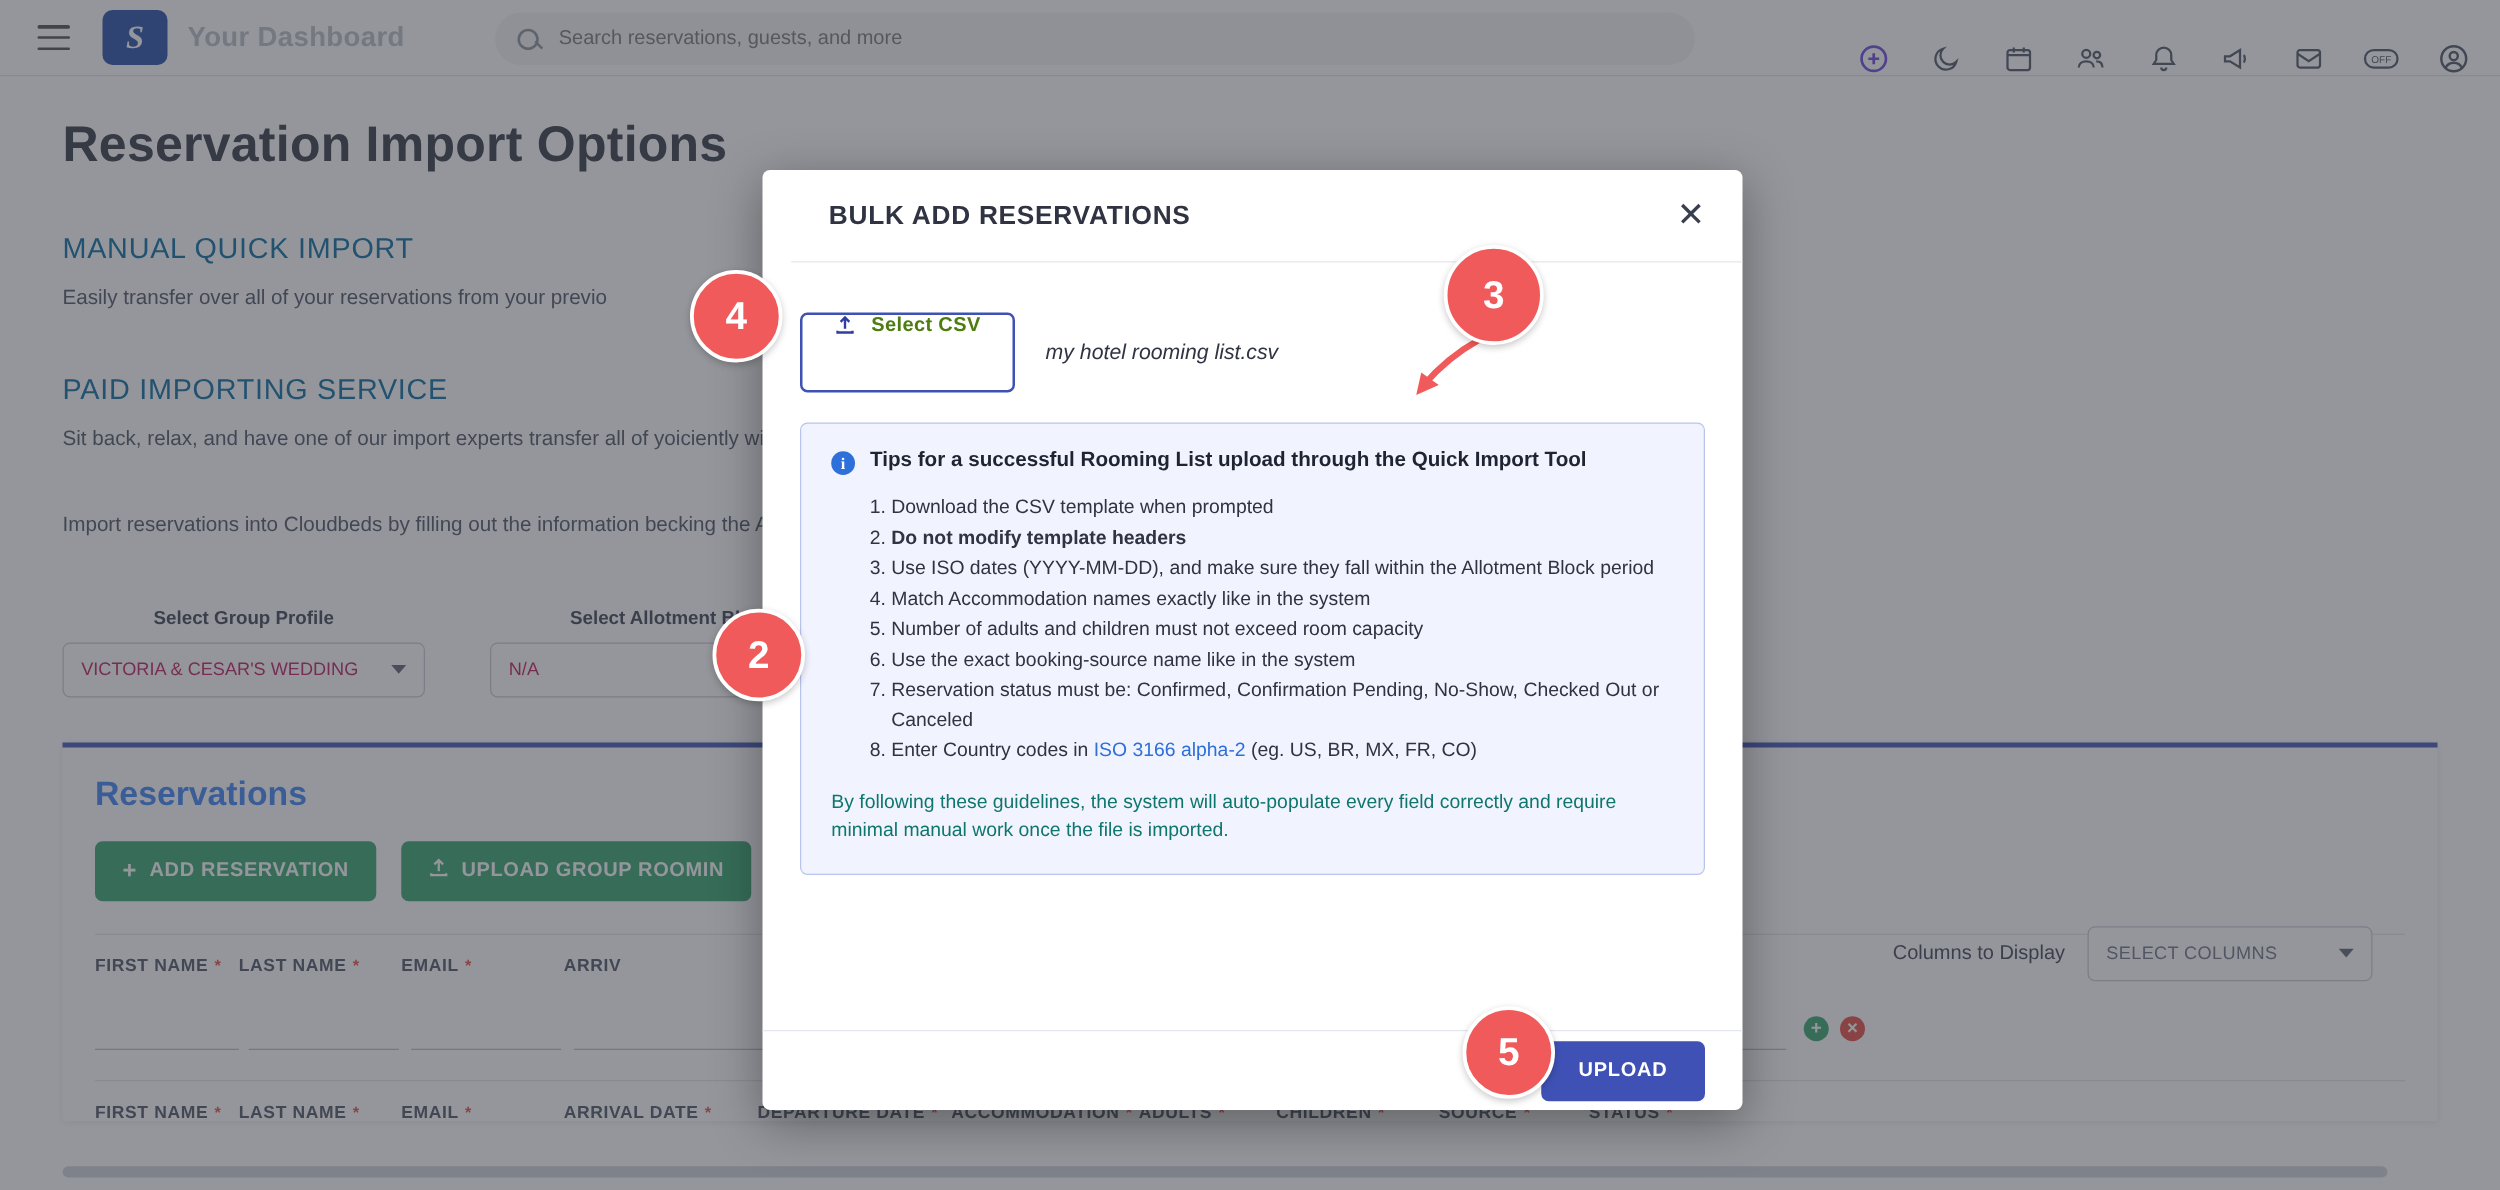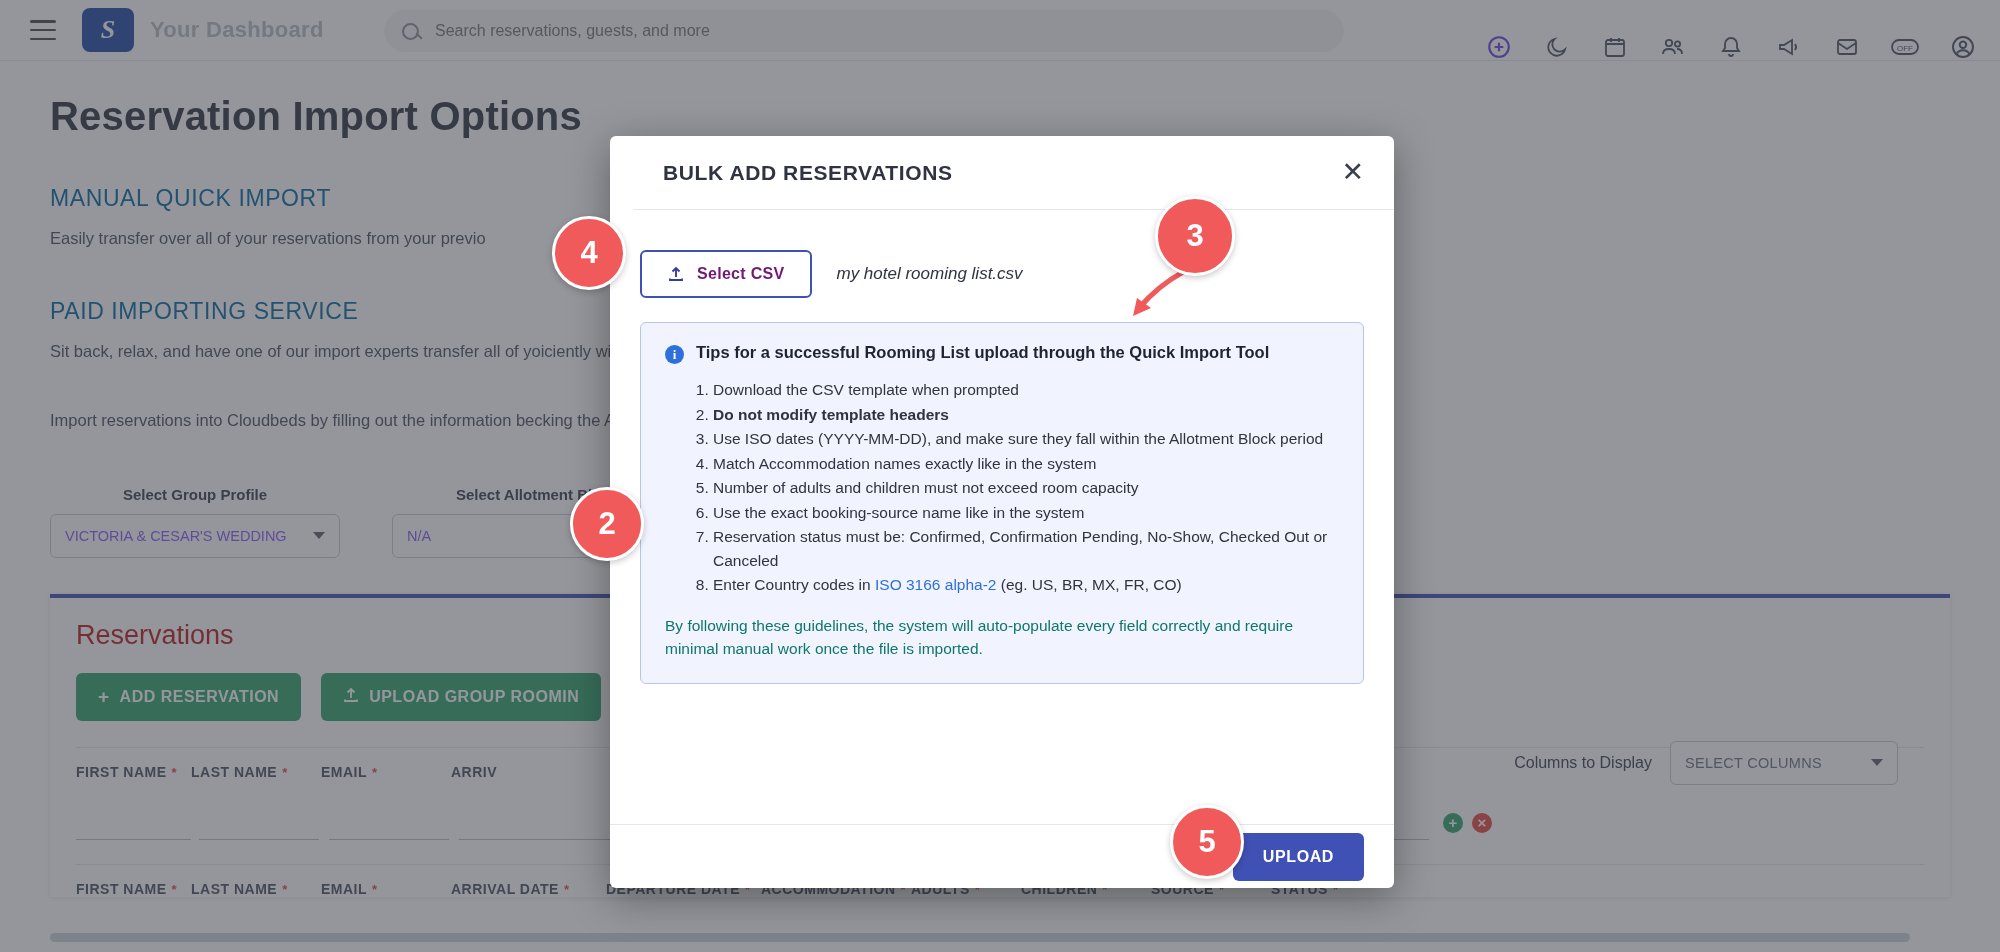--- a/index.html
+++ b/index.html
@@ -17,21 +17,21 @@
     position: absolute; top: 0; left: 0; width: 2000px; height: 61px;
     background: #ffffff; border-bottom: 1px solid #e4e7ec;
     display: flex; align-items: center; z-index: 5;
   }
   .hamburger { margin-left: 30px; width: 26px; height: 20px; display: flex; flex-direction: column; justify-content: space-between; cursor: pointer; }
   .hamburger span { display: block; height: 2.5px; background: #4a4a4a; border-radius: 2px; }
   .logo { margin-left: 26px; width: 52px; height: 44px; background: #1f4aa6; border-radius: 8px; position: relative; display:flex; align-items:center; justify-content:center; }
   .logo .glyph { color: #fff; font-size: 26px; font-weight: 700; font-style: italic; font-family: "Liberation Serif", serif; }
   .brandname { margin-left: 16px; color: #b9bcc4; font-size: 22px; font-weight: 700; letter-spacing: .3px; }
   .searchwrap {
-    position: absolute; left: 384px; top: 10px; width: 960px; height: 42px;
+    position: absolute; left: 396px; top: 10px; width: 960px; height: 42px;
     background: #f3f4f7; border-radius: 21px; display: flex; align-items: center; padding: 0 18px;
   }
   .searchwrap .mag { width: 17px; height: 17px; border: 2px solid #8a8f9a; border-radius: 50%; position: relative; flex: none; }
   .searchwrap .mag::after { content:""; position: absolute; width: 8px; height: 2px; background: #8a8f9a; transform: rotate(45deg); right: -6px; bottom: 1px; }
   .searchwrap input {
     border: none; background: transparent; outline: none; margin-left: 14px;
     font-size: 16px; color: #6d7280; width: 880px; font-family: "Liberation Sans", sans-serif;
   }
   .topicons { position: absolute; right: 22px; top: 16px; height: 61px; display: flex; align-items: center; gap: 28px; }
   .ticon { width: 30px; height: 30px; position: relative; cursor: pointer; color: #4b5162; display:flex; align-items:center; justify-content:center; }
@@ -43,27 +43,27 @@
   .h2 { font-size: 23px; font-weight: 400; color: #0369a1; margin: 46px 0 0 0; letter-spacing: .6px; }
   .para { font-size: 16.5px; color: #4b5162; margin: 14px 0 0 0; line-height: 1.55; max-width: 1900px; }
   .link { color: #2e6fd9; text-decoration: none; }
   .para2 { margin-top: 44px; }
 
   .selectors { display: flex; gap: 52px; margin-top: 52px; text-align: center; }
   .field-label { font-size: 15px; font-weight: 700; color: #3a3f50; margin-bottom: 11px; }
   .select {
     width: 290px; height: 44px; border: 1px solid #c7cbd4; border-radius: 6px;
     display: flex; align-items: center; justify-content: space-between; padding: 0 14px;
-    font-size: 14.5px; color: #8b5cf6; background: #fff;
+    font-size: 14.5px; color: #be185d; background: #fff;
   }
   .caret { width: 0; height: 0; border-left: 6px solid transparent; border-right: 6px solid transparent; border-top: 7px solid #5b6070; }
 
   .panel { margin-top: 36px; border-top: 4px solid #3f51b5; background: #fff; box-shadow: 0 1px 6px rgba(0,0,0,.10); }
   .panel-inner { padding: 22px 26px 0 26px; }
-  .panel-title { font-size: 27px; font-weight: 400; color: #b91c1c; }
+  .panel-title { font-size: 27px; font-weight: 700; color: #3b82f6; }
   .btnrow { display: flex; align-items: center; gap: 20px; margin-top: 22px; position: relative; }
   .btn-green {
     background: #2fa36b; color: #fff; border: none; border-radius: 6px;
     height: 48px; padding: 0 22px; font-size: 16px; font-weight: 700; letter-spacing: .5px;
     display: flex; align-items: center; gap: 10px; cursor: pointer;
   }
   .btn-green .plus { font-size: 19px; font-weight: 700; }
   .cols-wrap { position: absolute; right: 26px; top: 68px; display: flex; align-items: center; gap: 18px; }
   .cols-label { font-size: 16px; color: #3a3f50; }
   .cols-select {
@@ -91,23 +91,23 @@
     position: absolute; z-index: 30; left: 610px; top: 136px; width: 784px; height: 752px;
     background: #fff; border-radius: 6px; box-shadow: 0 10px 40px rgba(0,0,0,.35);
     display: flex; flex-direction: column;
   }
   .modal-head { height: 74px; display: flex; align-items: center; padding: 0 30px; border-bottom: 1px solid #e4e7ec; margin-left: 23px; }
   .modal-title { font-size: 21px; font-weight: 700; color: #2f3342; letter-spacing: .6px; }
   .modal-close { margin-left: auto; font-size: 27px; color: #3a3f50; cursor: pointer; line-height: 1; font-family: "Liberation Sans", sans-serif; }
   .modal-body { flex: 1; padding: 24px 30px 0 30px; overflow: hidden; }
   .selectcsv-row { display: flex; align-items: center; gap: 24px; margin-top: 16px; }
   .btn-outline {
-    border: 2px solid #3f51b5; color: #701a75; background: #fff; border-radius: 6px;
-    height: 48px; padding: 0 26px; font-size: 16px; font-weight: 700; letter-spacing: .3px;
-    display: flex; align-items: center; gap: 13px; cursor: pointer;
+    border: 2px solid #3f51b5; color: #4d7c0f; background: #fff; border-radius: 6px;
+    height: 64px; padding: 0 26px; font-size: 16px; font-weight: 700; letter-spacing: .3px;
+    display: flex; gap: 13px; cursor: pointer;
   }
   .upload-glyph { position: relative; width: 16px; height: 16px; }
   .filename { font-size: 17px; color: #2f3342; font-style: italic; }
   .tmpl-link { display: block; margin-top: 22px; font-size: 15.5px; color: #2e6fd9; text-decoration: none; cursor: pointer; }
 
   .tips {
     margin-top: 24px; border: 1px solid #b9c4ee; background: #f1f4fe; border-radius: 6px;
     padding: 20px 24px 22px 24px;
   }
   .tips-head { display: flex; align-items: flex-start; gap: 12px; }

